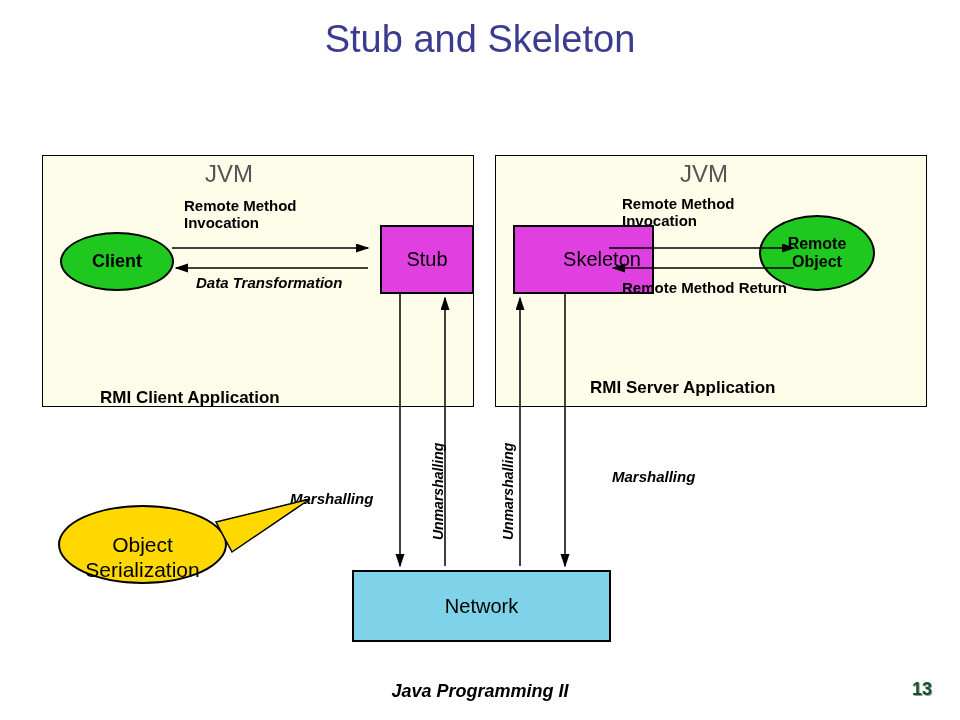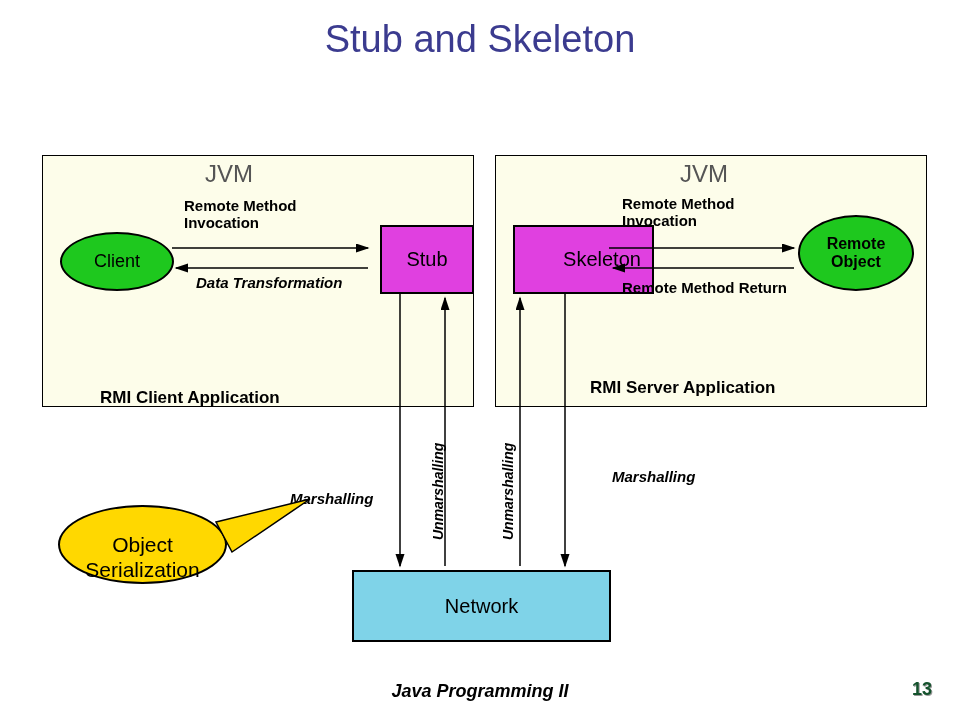--- a/index.html
+++ b/index.html
@@ -34,20 +34,21 @@
     position: absolute;
     border: 2px solid #000;
     border-radius: 50%;
     background: #1ec81e;
     display: flex;
     align-items: center;
     justify-content: center;
     text-align: center;
     font-size: 18px;
     line-height: 1.1;
+    font-weight: bold;
   }
   .box-magenta {
     position: absolute;
     border: 2px solid #000;
     background: #e040e0;
     display: flex;
     align-items: center;
     justify-content: center;
     font-size: 20px;
     margin-left: 8px;
@@ -131,21 +132,21 @@
 </div>
 
 <div class="box-magenta" style="left:372px; top:225px; width:90px; height:65px;">
   <span>Stub</span>
 </div>
 
 <div class="box-magenta" style="left:505px; top:225px; width:100px; height:65px;padding-left:37px;">
   <span>Skeleton</span>
 </div>
 
-<div class="ellipse" style="left:798px; top:215px; width:112px; height:72px; font-size:16px; font-weight:bold;">
+<div class="ellipse" style="left:759px; top:215px; width:112px; height:72px; font-size:16px; font-weight:bold;">
   <span>Remote Object</span>
 </div>
 
 <div class="label" style="left:184px; top:198px; width:170px; font-size:15px; line-height:1.1;">Remote Method Invocation</div>
 <div class="label" style="left:196px; top:275px; width:170px; font-size:15px; line-height:1.1;font-style:italic;">Data Transformation</div>
 <div class="label" style="left:100px; top:388px; font-size:17px;">RMI Client Application</div>
 
 <div class="label" style="left:622px; top:196px; width:170px; font-size:15px; line-height:1.1;">Remote Method Invocation</div>
 <div class="label" style="left:622px; top:280px; width:170px; font-size:15px; line-height:1.1;">Remote Method Return</div>
 <div class="label" style="left:590px; top:378px; font-size:17px;">RMI Server Application</div>

